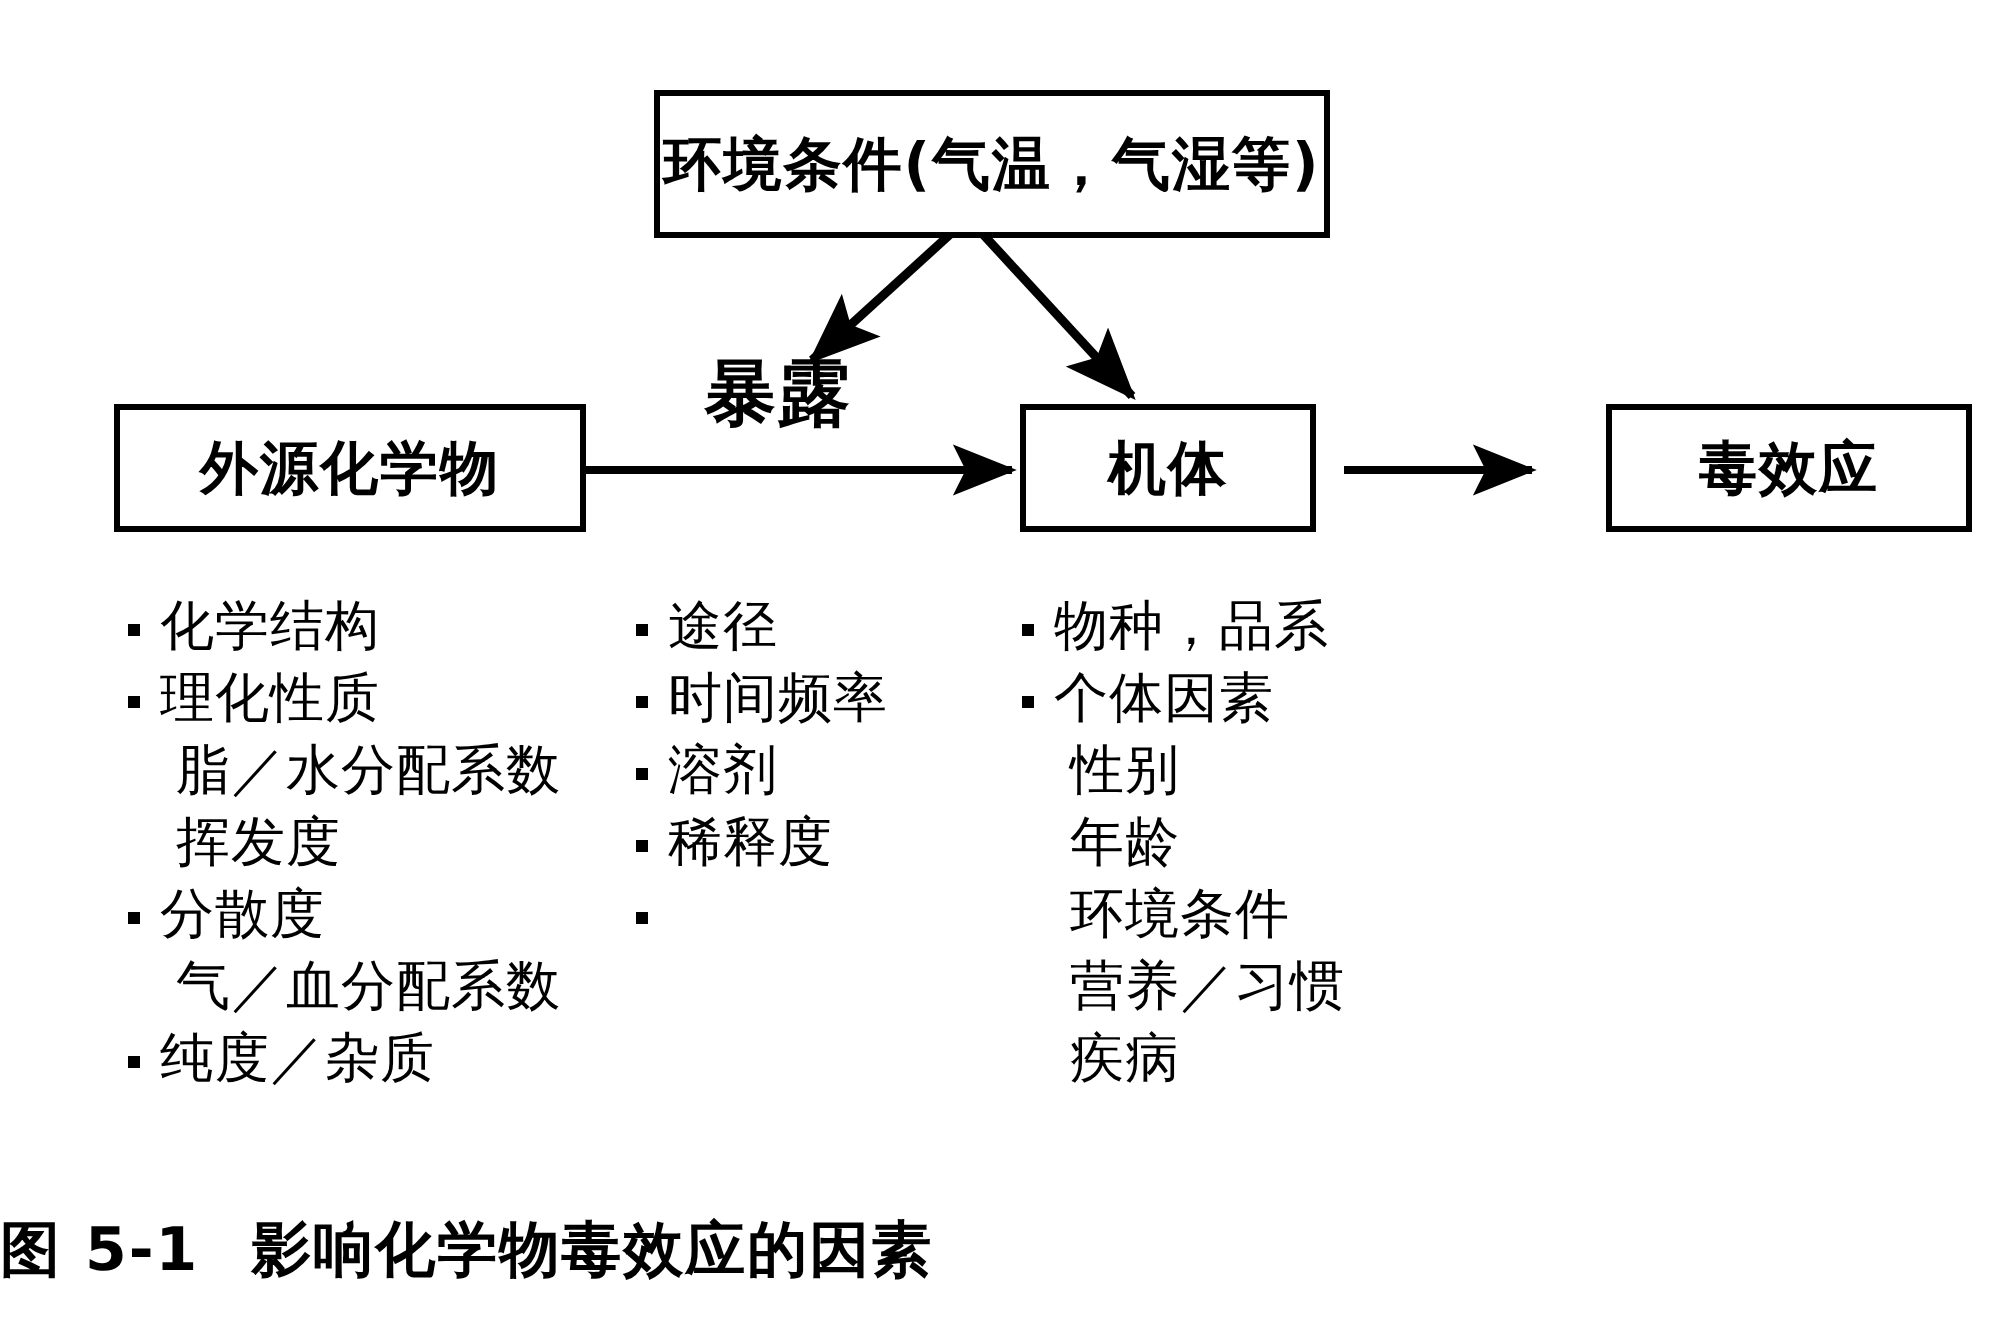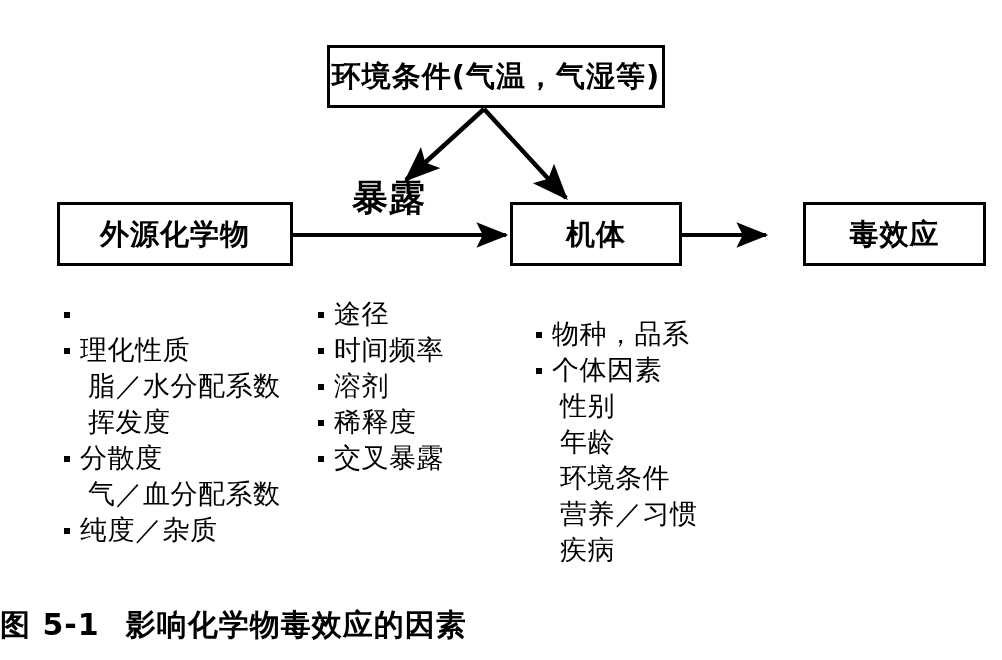--- a/index.html
+++ b/index.html
@@ -31,32 +31,32 @@
     font-size: 29px;
     font-weight: 600;
     letter-spacing: 1px;
     line-height: 1;
     white-space: nowrap;
   }
   #box-environment {
     left: 327px;
     top: 45px;
     width: 338px;
-    height: 63px;
+    height: 74px;
   }
   #box-chemical {
     left: 57px;
     top: 202px;
     width: 236px;
     height: 64px;
   }
   #box-organism {
     left: 510px;
     top: 202px;
-    width: 172px;
+    width: 148px;
     height: 64px;
   }
   #box-effect {
     left: 770px;
     top: 202px;
     width: 183px;
     height: 64px;
     margin-left: 33px;
   }
   #svg-arrows {
@@ -76,21 +76,21 @@
     letter-spacing: 1px;
     line-height: 1;
     white-space: nowrap;
   }
   .factor-column {
     position: absolute;
     top: 296px;
   }
   #column-chemical { left: 62px; }
   #column-exposure { left: 316px; }
-  #column-organism { left: 534px; margin-top: 20px; }
+  #column-organism { left: 509px; }
   .factor-line {
     position: relative;
     height: 36px;
     font-size: 27px;
     line-height: 36px;
     letter-spacing: 0.5px;
     white-space: nowrap;
   }
   .factor-line.bulleted { padding-left: 18px; }
   .factor-line.sub { padding-left: 26px; }
@@ -147,34 +147,34 @@
     <span class="box-label">机体</span>
   </div>
 
   <div class="box" id="box-effect">
     <span class="box-label">毒效应</span>
   </div>
 
   <div class="exposure-label">暴露</div>
 
   <div class="factor-column" id="column-chemical">
-      <div class="factor-line bulleted"><span class="factor-bullet"></span></div>
+      <div class="factor-line bulleted"><span class="factor-bullet"></span><span>化学结构</span></div>
       <div class="factor-line bulleted"><span class="factor-bullet"></span><span>理化性质</span></div>
       <div class="factor-line sub"><span>脂／水分配系数</span></div>
       <div class="factor-line sub"><span>挥发度</span></div>
       <div class="factor-line bulleted"><span class="factor-bullet"></span><span>分散度</span></div>
       <div class="factor-line sub"><span>气／血分配系数</span></div>
       <div class="factor-line bulleted"><span class="factor-bullet"></span><span>纯度／杂质</span></div>
     </div>
   <div class="factor-column" id="column-exposure">
       <div class="factor-line bulleted"><span class="factor-bullet"></span><span>途径</span></div>
       <div class="factor-line bulleted"><span class="factor-bullet"></span><span>时间频率</span></div>
       <div class="factor-line bulleted"><span class="factor-bullet"></span><span>溶剂</span></div>
       <div class="factor-line bulleted"><span class="factor-bullet"></span><span>稀释度</span></div>
-      <div class="factor-line bulleted"><span class="factor-bullet"></span><span>交叉暴露</span></div>
+      <div class="factor-line bulleted"><span class="factor-bullet"></span></div>
     </div>
   <div class="factor-column" id="column-organism">
       <div class="factor-line bulleted"><span class="factor-bullet"></span><span>物种，品系</span></div>
       <div class="factor-line bulleted"><span class="factor-bullet"></span><span>个体因素</span></div>
       <div class="factor-line sub"><span>性别</span></div>
       <div class="factor-line sub"><span>年龄</span></div>
       <div class="factor-line sub"><span>环境条件</span></div>
       <div class="factor-line sub"><span>营养／习惯</span></div>
       <div class="factor-line sub"><span>疾病</span></div>
     </div>

